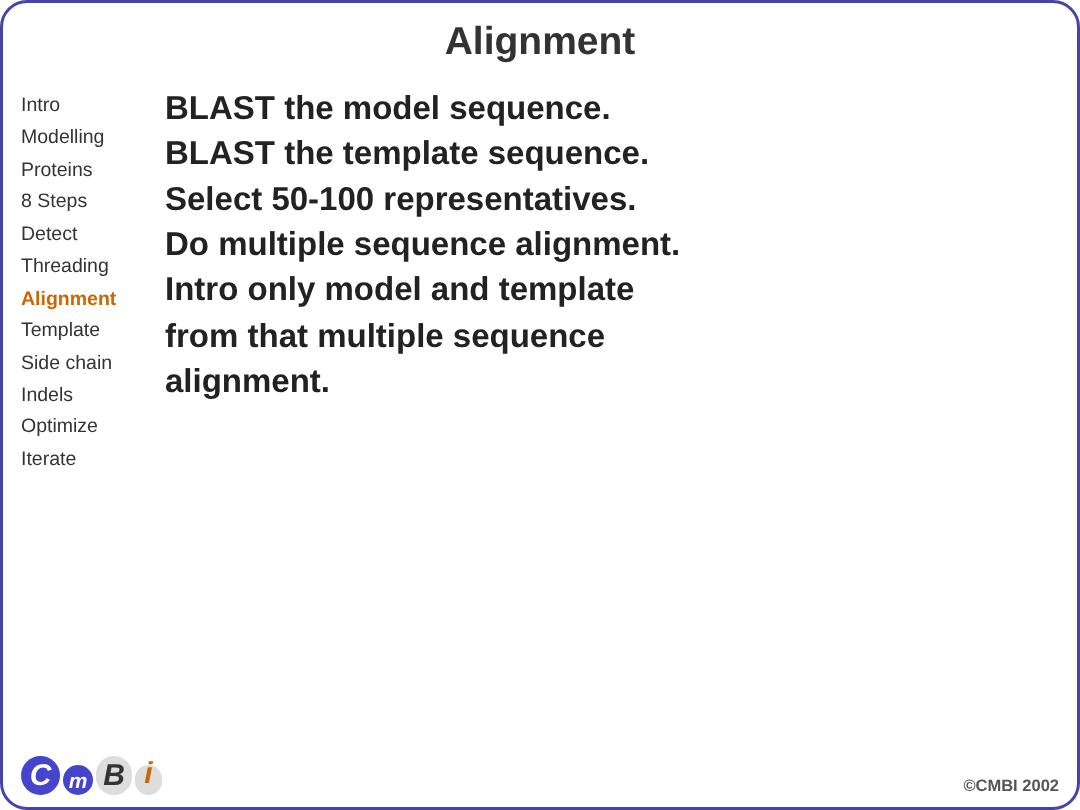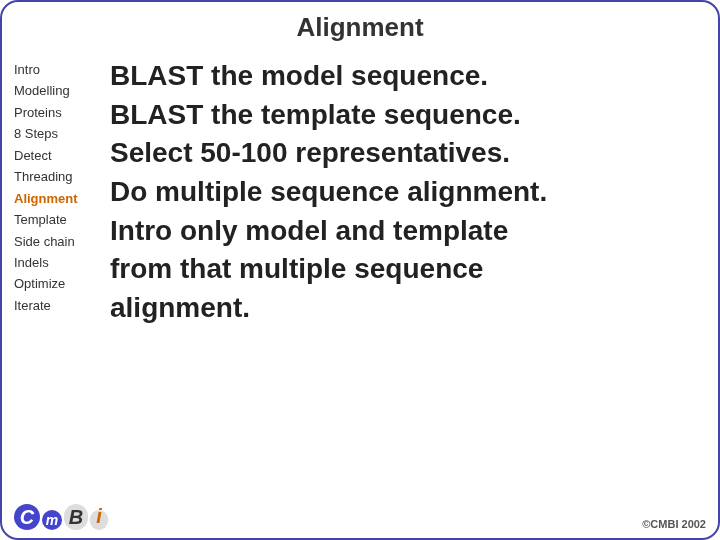--- a/index.html
+++ b/index.html
@@ -61,21 +61,21 @@
 
     .main-content {
       flex: 1;
       padding-left: 6px;
       display: flex;
       flex-direction: column;
       justify-content: flex-start;
     }
 
     .line {
-      font-size: 28px;
+      font-size: 22px;
       font-weight: bold;
       color: #222222;
       line-height: 1.38;
     }
 
     .footer {
       display: flex;
       flex-direction: row;
       align-items: flex-end;
       justify-content: space-between;

